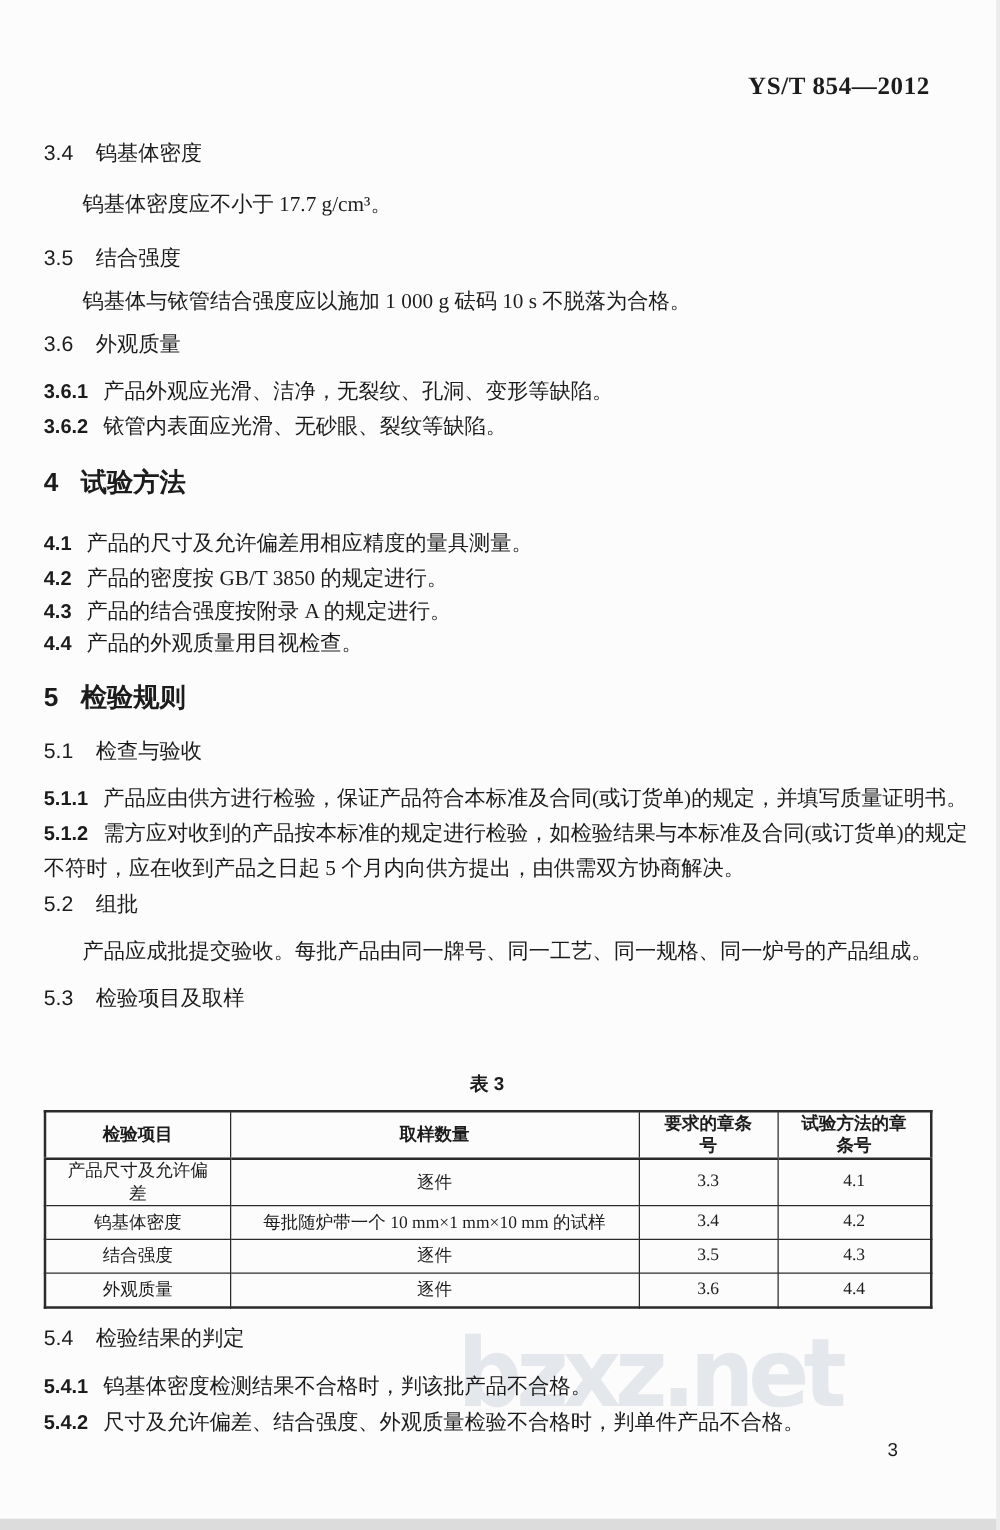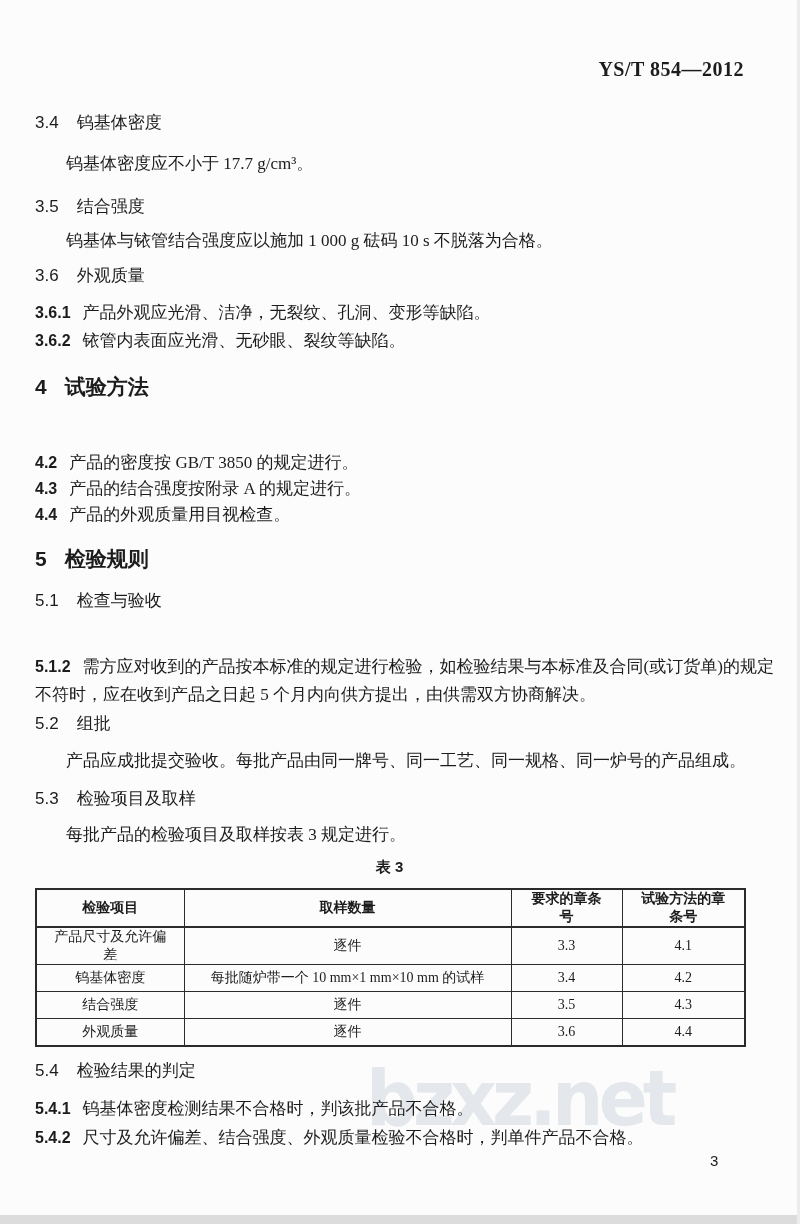--- a/index.html
+++ b/index.html
@@ -81,50 +81,55 @@
     <div class="abs para" style="top:302px">
       <span class="pnum">3.6.1</span><span>产品外观应光滑、洁净，无裂纹、孔洞、变形等缺陷。</span>
     </div>
     <div class="abs para" style="top:330px">
       <span class="pnum">3.6.2</span><span>铱管内表面应光滑、无砂眼、裂纹等缺陷。</span>
     </div>
 
     <div class="abs h2c" style="top:376px">
       <span class="hnum">4</span><span>试验方法</span>
     </div>
+    <div class="abs para" style="top:424px">
+      <span class="pnum">4.1</span><span>产品的尺寸及允许偏差用相应精度的量具测量。</span>
+    </div>
     <div class="abs para" style="top:452px">
       <span class="pnum">4.2</span><span>产品的密度按 GB/T 3850 的规定进行。</span>
     </div>
     <div class="abs para" style="top:478px">
       <span class="pnum">4.3</span><span>产品的结合强度按附录 A 的规定进行。</span>
     </div>
     <div class="abs para" style="top:504px">
       <span class="pnum">4.4</span><span>产品的外观质量用目视检查。</span>
     </div>
 
     <div class="abs h2c" style="top:548px">
       <span class="hnum">5</span><span>检验规则</span>
     </div>
     <div class="abs h3" style="top:590px">
       <span class="hnum">5.1</span><span>检查与验收</span>
     </div>
+    <div class="abs para" style="top:628px">
+      <span class="pnum">5.1.1</span><span>产品应由供方进行检验，保证产品符合本标准及合同(或订货单)的规定，并填写质量证明书。</span>
+    </div>
     <div class="abs para" style="top:656px">
       <span class="pnum">5.1.2</span><span>需方应对收到的产品按本标准的规定进行检验，如检验结果与本标准及合同(或订货单)的规定</span>
     </div>
     <div class="abs para cont" style="top:684px">不符时，应在收到产品之日起 5 个月内向供方提出，由供需双方协商解决。</div>
 
     <div class="abs h3" style="top:713px">
       <span class="hnum">5.2</span><span>组批</span>
     </div>
     <div class="abs para indent" style="top:750px">产品应成批提交验收。每批产品由同一牌号、同一工艺、同一规格、同一炉号的产品组成。</div>
 
     <div class="abs h3" style="top:788px">
       <span class="hnum">5.3</span><span>检验项目及取样</span>
     </div>
-    <div class="abs para indent" style="top:824px">每批产品的检验项目及取样按表 3 规定进行。</div>
 
     <div class="tcap">表 3</div>
     <table class="t3">
       <colgroup>
         <col style="width:148px">
           <col style="width:327px">
           <col style="width:111px">
           <col style="width:123px">
       </colgroup>
       <thead>

